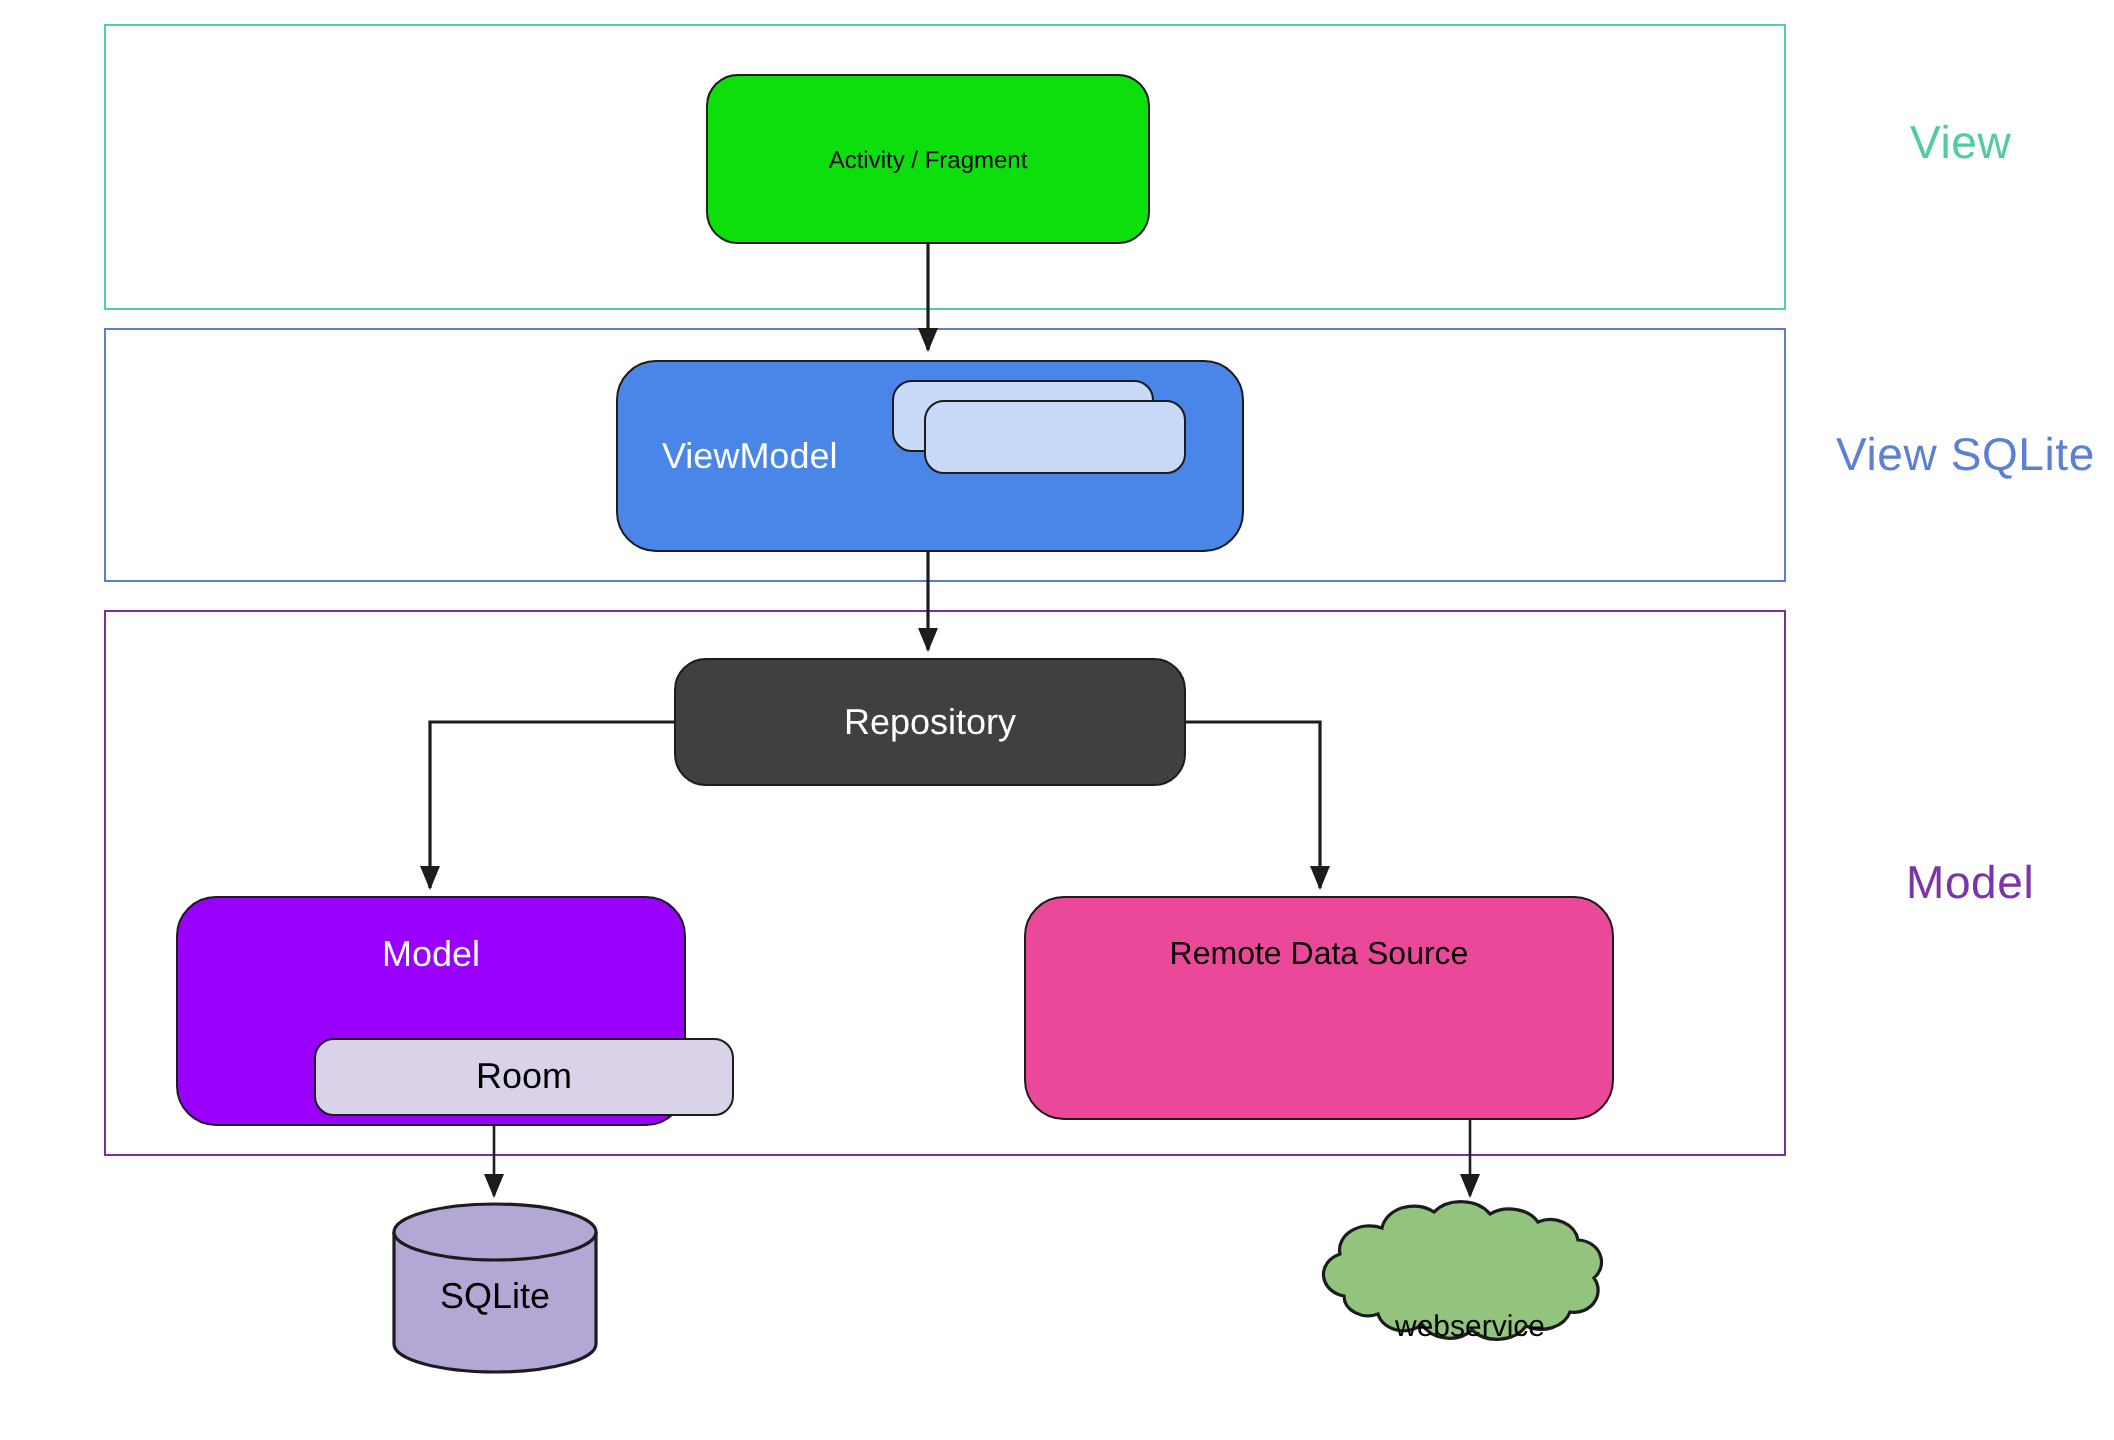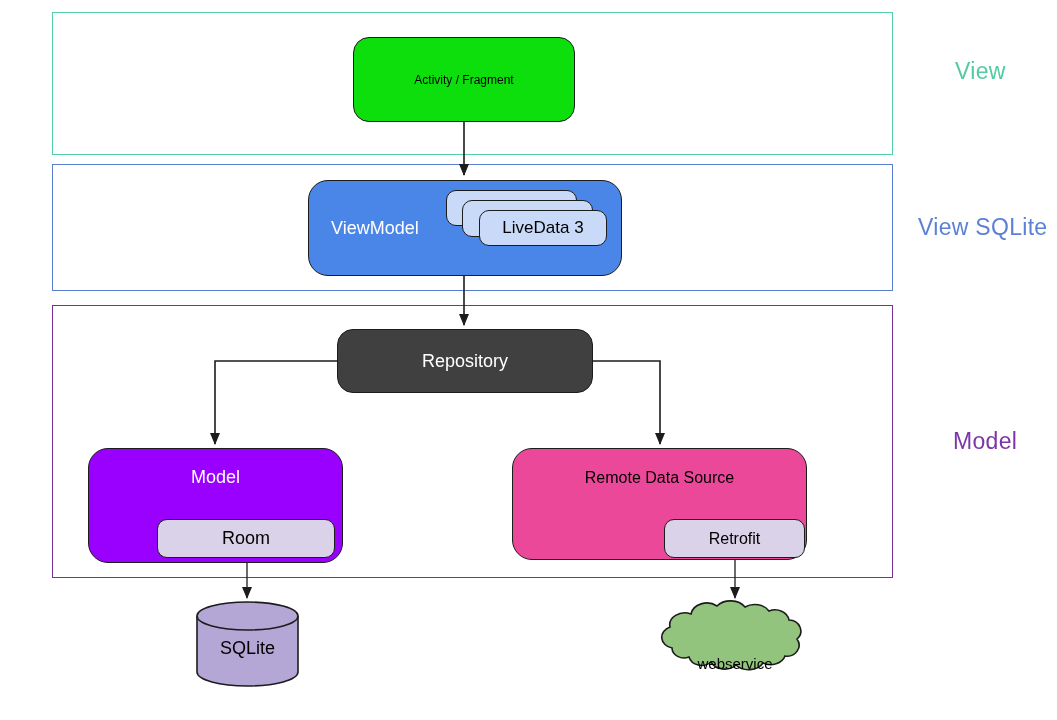--- a/index.html
+++ b/index.html
@@ -26,21 +26,21 @@
   .card{position:absolute;box-sizing:border-box;border:1.6px solid #1c1c1c;border-radius:10px;
         background:#c9daf8;z-index:4;display:flex;align-items:center;justify-content:center;
         color:#000;font-size:17px;}
   .card-back{left:446px;top:190px;width:131px;height:36px;}
   .card-mid{left:462px;top:200px;width:131px;height:37px;z-index:5;}
   .card-front{left:479px;top:210px;width:128px;height:36px;z-index:6;}
   .node-repository{left:337px;top:329px;width:256px;height:64px;border-radius:16px;
         background:#404040;color:#fff;font-size:18px;}
   .node-model{left:88px;top:448px;width:255px;height:115px;border-radius:20px;
         background:#9900ff;color:#fff;font-size:18px;align-items:flex-start;padding-top:18px;}
-  .node-room{left:157px;top:519px;width:178px;height:39px;border-radius:10px;
+  .node-room{left:157px;top:519px;width:210px;height:39px;border-radius:10px;
         background:#d9d2e9;color:#000;font-size:18px;z-index:4;}
   .node-remote{left:512px;top:448px;width:295px;height:112px;border-radius:20px;
         background:#ec4899;color:#000;font-size:16px;align-items:flex-start;padding-top:20px;}
   .node-retrofit{left:664px;top:519px;width:141px;height:39px;border-radius:10px;
         background:#d9d2e9;color:#000;font-size:16px;z-index:4;}
 
   #connector-layer{position:absolute;left:0;top:0;width:1057px;height:720px;z-index:2;}
   .shape-label{position:absolute;z-index:4;color:#000;text-align:center;}
   .shape-label.sqlite{left:197px;top:638px;width:101px;font-size:18px;}
   .shape-label.webservice{left:660px;top:624px;width:150px;font-size:15px;margin-top:31px;}
@@ -95,38 +95,32 @@
 
   <div class="node node-activity">
     <span>Activity / Fragment</span>
   </div>
 
   <div class="node node-viewmodel">
     <span>ViewModel</span>
   </div>
   <div class="card card-back"></div>
   <div class="card card-mid"></div>
-  <div class="card card-front">
-    <span>LiveData 3</span>
-  </div>
 
   <div class="node node-repository">
     <span>Repository</span>
   </div>
 
   <div class="node node-model">
     <span>Model</span>
   </div>
   <div class="node node-room">
     <span>Room</span>
   </div>
 
   <div class="node node-remote">
     <span>Remote Data Source</span>
   </div>
-  <div class="node node-retrofit">
-    <span>Retrofit</span>
-  </div>
 
   <div class="shape-label sqlite">SQLite</div>
   <div class="shape-label webservice">webservice</div>
 
 </div>
 
 </body></html>

